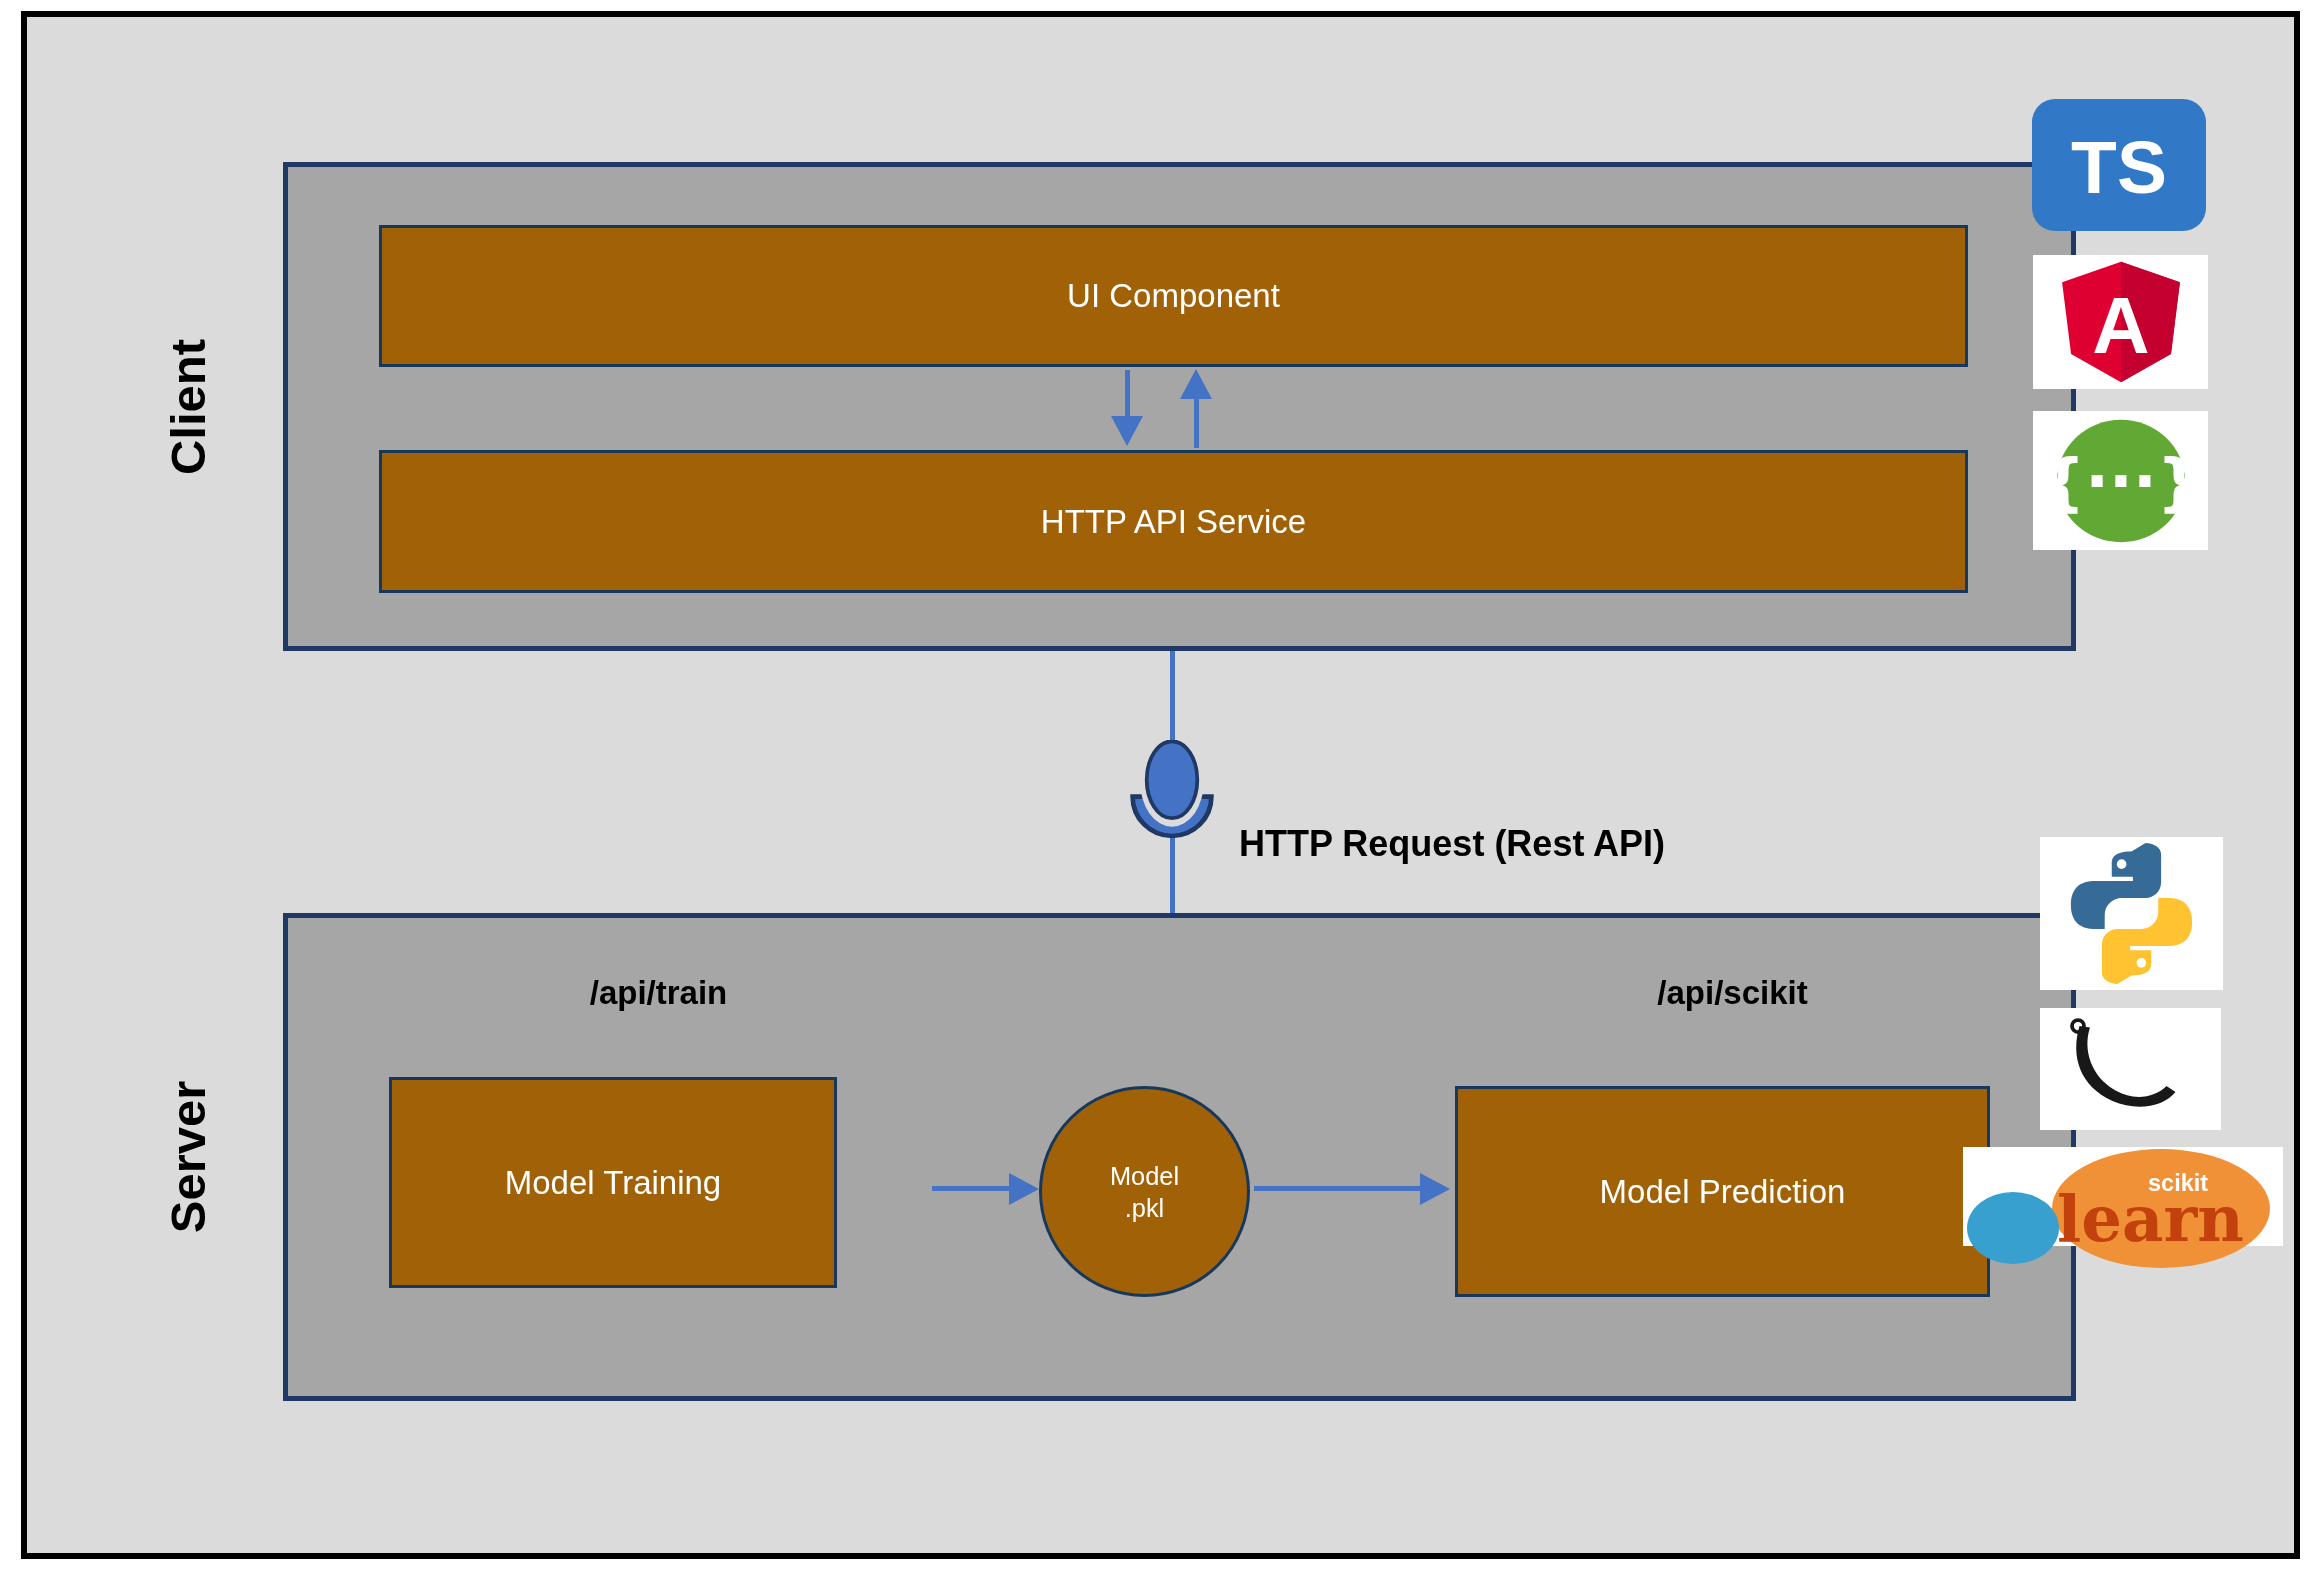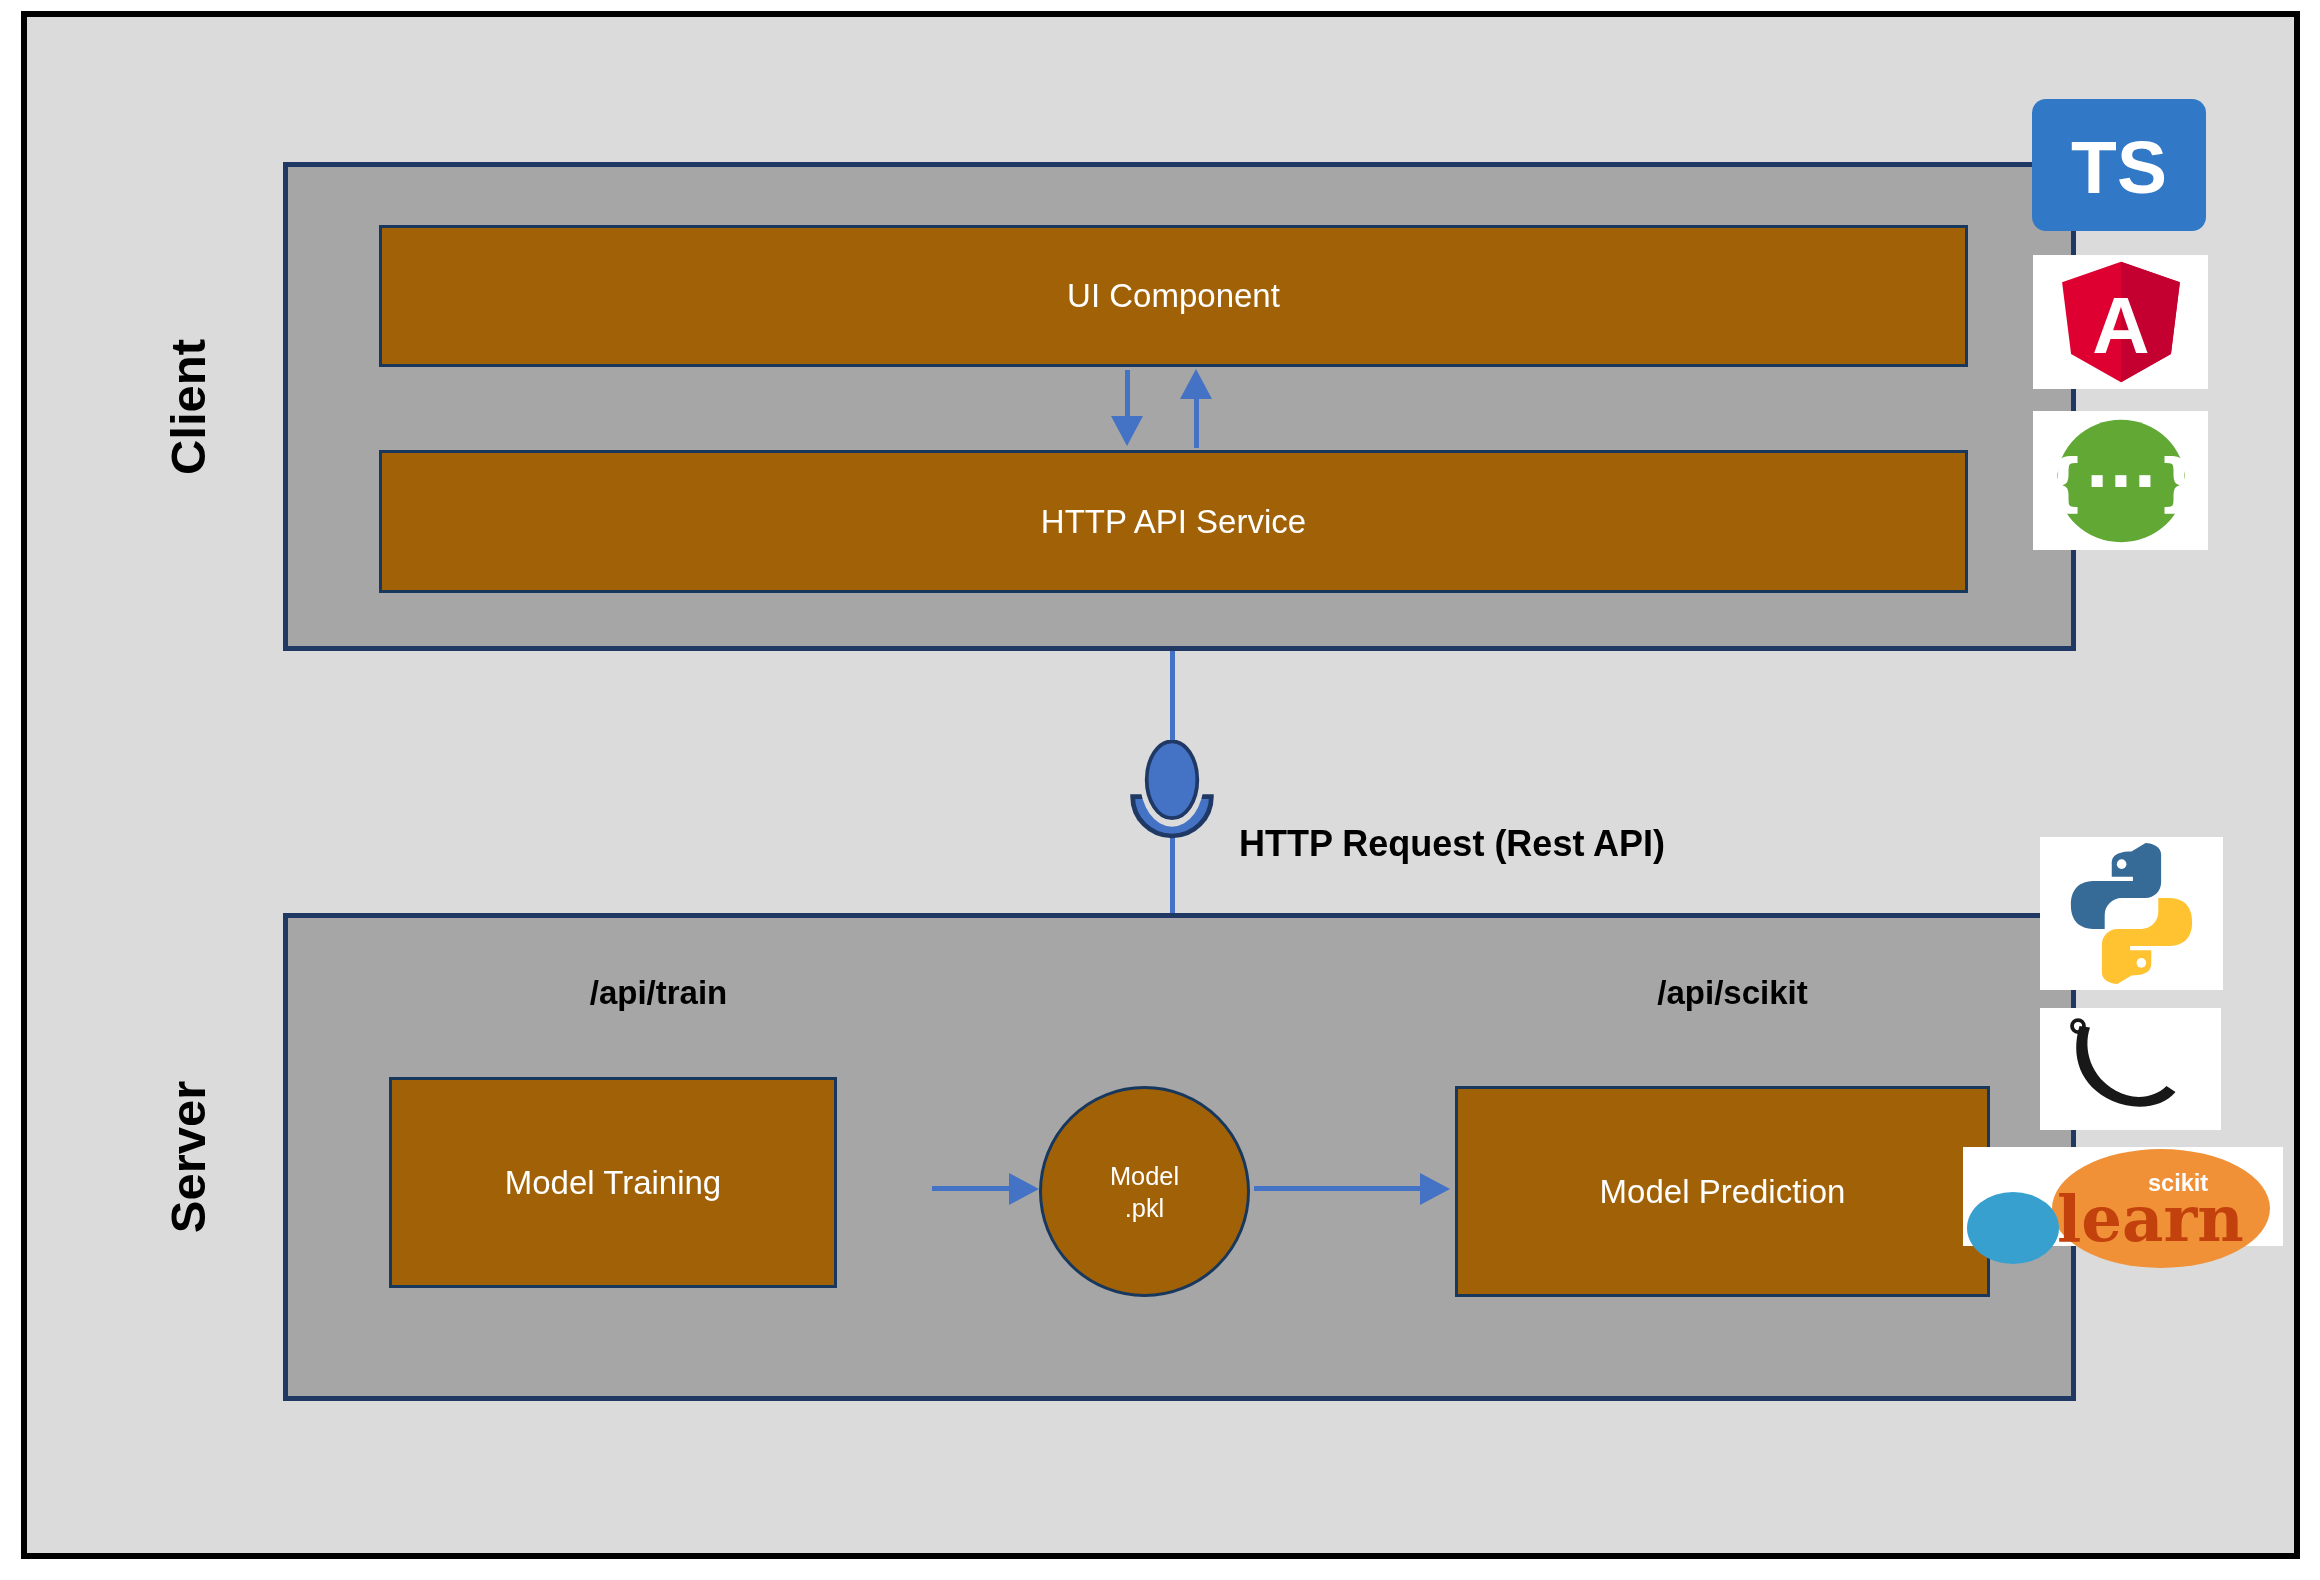--- a/index.html
+++ b/index.html
@@ -19,21 +19,21 @@
   .head{width:0;height:0;z-index:2;}
   .head-down{border-left:16px solid transparent;border-right:16px solid transparent;
              border-top:30px solid #4472c4;}
   .head-up{border-left:16px solid transparent;border-right:16px solid transparent;
            border-bottom:30px solid #4472c4;}
   .head-right{border-top:16px solid transparent;border-bottom:16px solid transparent;
               border-left:30px solid #4472c4;}
   .circlebox{border-radius:50%;flex-direction:column;line-height:32px;font-size:25.4px;text-align:right;}
   #http-request-label{font-size:36px;font-weight:bold;color:#000;line-height:47px;z-index:2;}
   .logo{background:#fff;z-index:5;display:flex;align-items:center;justify-content:center;}
-  #logo-ts{background:#3178c6;border-radius:14px;color:#fff;font-size:75px;font-weight:bold;
+  #logo-ts{background:#3178c6;border-radius:23px;color:#fff;font-size:75px;font-weight:bold;
            padding-top:3.8px;box-sizing:border-box;}
   #sk-orange{left:89px;top:1.9px;width:218px;height:119px;border-radius:50%;background:#f09138;}
   #sk-blue{left:3.8px;top:45px;width:92px;height:72px;border-radius:50%;background:#38a0cf;}
   #sk-scikit{left:185px;top:22.6px;font-size:23.5px;color:#fff;font-weight:bold;}
   #sk-learn{left:94px;top:34px;font-size:64px;color:#c2410c;font-weight:bold;
             font-family:"DejaVu Serif",serif;}
 </style>
 </head>
 <body>
 

